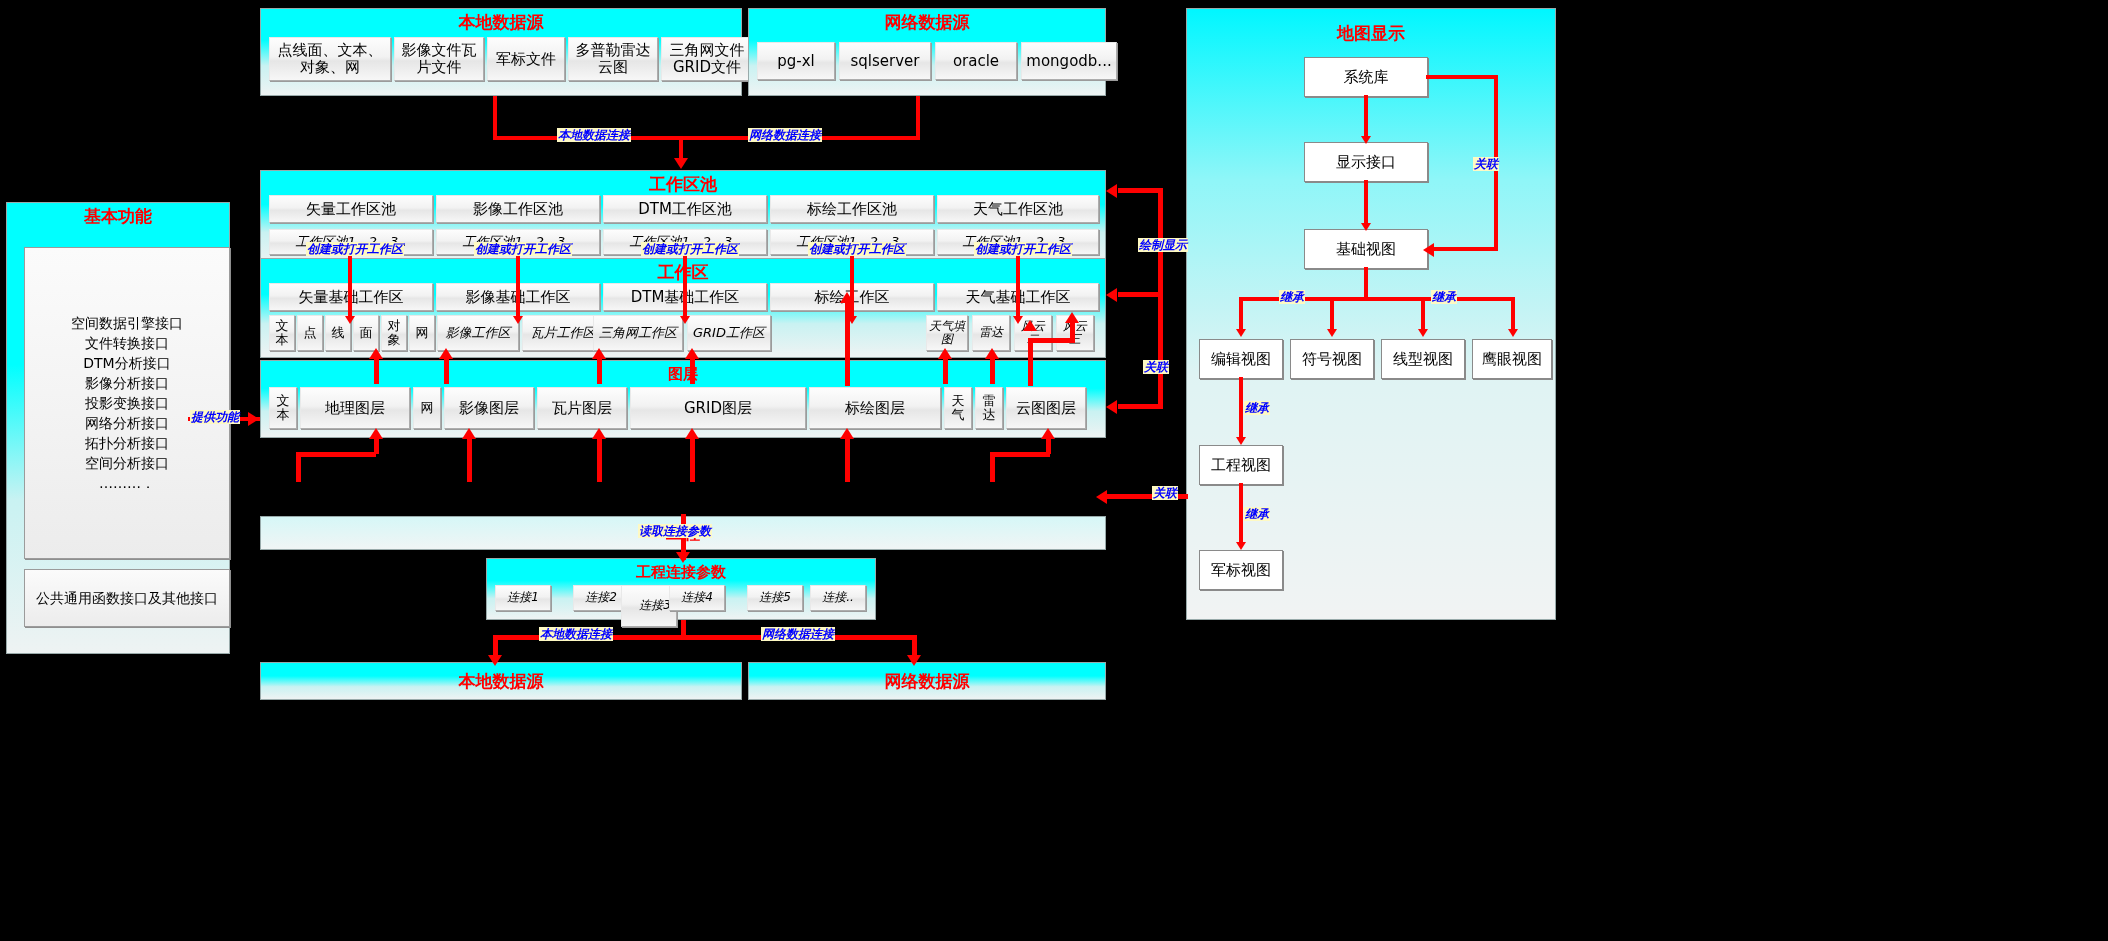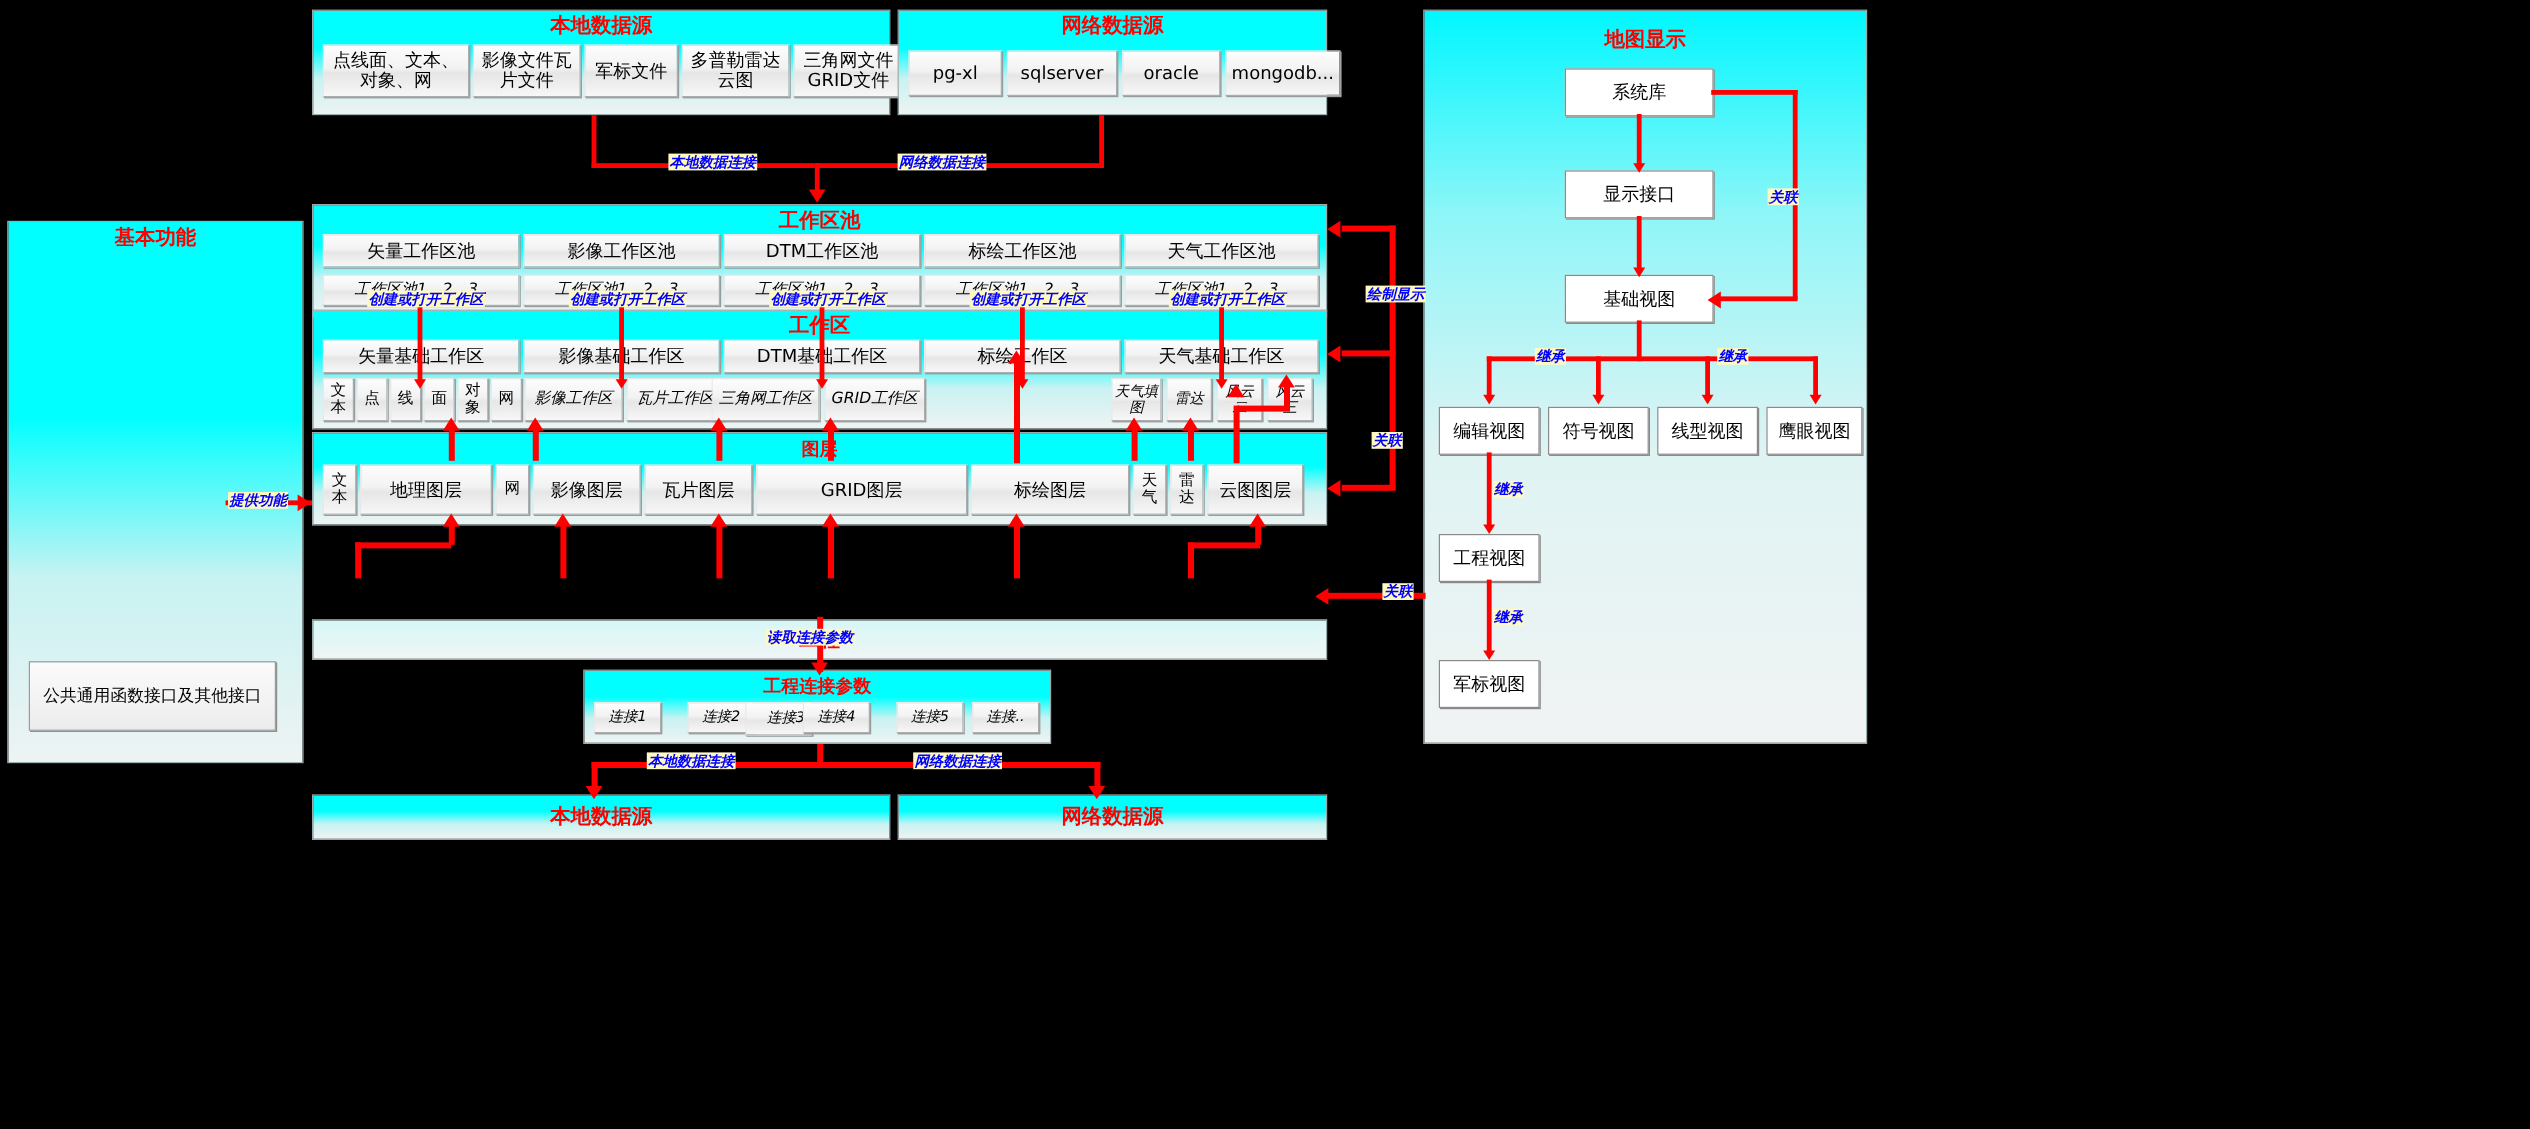--- a/index.html
+++ b/index.html
@@ -76,22 +76,33 @@
 <div class="ln" style="left:493px;top:136px;width:186px;height:4px;"></div>
 <div class="lbl" style="left:557px;top:128px;">本地数据连接</div>
 
 <div class="ln" style="left:916px;top:96px;width:4px;height:44px;"></div>
 <div class="ln" style="left:679px;top:136px;width:241px;height:4px;"></div>
 <div class="lbl" style="left:748px;top:128px;">网络数据连接</div>
 
 <div class="ln" style="left:679px;top:136px;width:4px;height:24px;"></div>
 <div class="ar ar-d" style="left:674px;top:158px;"></div>
 
-<div class="panel" style="left:6px;top:184px;width:247px;height:452px;">
+<div class="panel" style="left:6px;top:202px;width:224px;height:452px;">
   <div class="panel-title">基本功能</div>
+  <div class="ifacebox" style="left:17px;top:44px;width:206px;height:312px;">
+    <span>空间数据引擎接口</span>
+    <span>文件转换接口</span>
+    <span>DTM分析接口</span>
+    <span>影像分析接口</span>
+    <span>投影变换接口</span>
+    <span>网络分析接口</span>
+    <span>拓扑分析接口</span>
+    <span>空间分析接口</span>
+    <span>………．</span>
+  </div>
   <div class="ifacebox" style="left:17px;top:366px;width:206px;height:58px;padding:0 6px;">公共通用函数接口及其他接口</div>
 </div>
 
 <div class="ln" style="left:188px;top:417px;width:72px;height:4px;"></div>
 <div class="lbl" style="left:190px;top:410px;">提供功能</div>
 <div class="ar ar-r" style="left:248px;top:412px;"></div>
 
 <div class="panel" style="left:260px;top:170px;width:846px;height:95px;">
   <div class="panel-title">工作区池</div>
   <div class="btn" style="left:8px;top:24px;width:164px;height:28px;">矢量工作区池</div>
@@ -211,21 +222,21 @@
 <div class="ar ar-u" style="left:1041px;top:428px;"></div>
 
 <div class="ln" style="left:681px;top:514px;width:5px;height:46px;"></div>
 <div class="lbl" style="left:638px;top:524px;">读取连接参数</div>
 <div class="ar ar-d" style="left:676px;top:552px;"></div>
 
 <div class="panel" style="left:486px;top:558px;width:390px;height:62px;">
   <div class="panel-title sm">工程连接参数</div>
   <div class="btn it tiny" style="left:8px;top:26px;width:56px;height:26px;">连接1</div>
   <div class="btn it tiny" style="left:86px;top:26px;width:56px;height:26px;">连接2</div>
-  <div class="btn it tiny" style="left:134px;top:26px;width:56px;height:28px;padding-left:14px;">连接3</div>
+  <div class="btn it tiny" style="left:134px;top:26px;width:56px;height:42px;padding-left:14px;">连接3</div>
   <div class="btn it tiny" style="left:182px;top:26px;width:56px;height:26px;">连接4</div>
   <div class="btn it tiny" style="left:260px;top:26px;width:56px;height:26px;">连接5</div>
   <div class="btn it tiny" style="left:323px;top:26px;width:56px;height:26px;">连接..</div>
 </div>
 
 <div class="ln" style="left:681px;top:620px;width:5px;height:18px;"></div>
 <div class="ln" style="left:493px;top:635px;width:193px;height:5px;"></div>
 <div class="ln" style="left:681px;top:635px;width:236px;height:5px;"></div>
 <div class="lbl" style="left:539px;top:627px;">本地数据连接</div>
 <div class="lbl" style="left:761px;top:627px;">网络数据连接</div>

